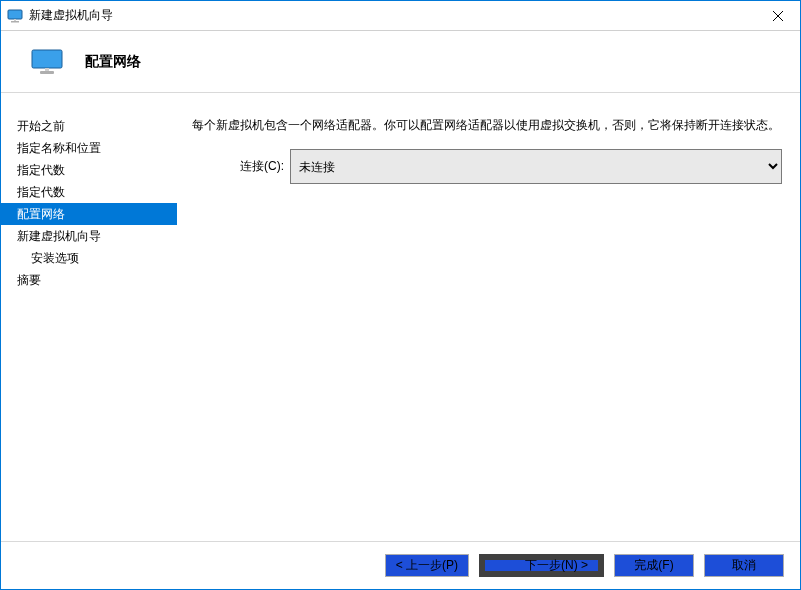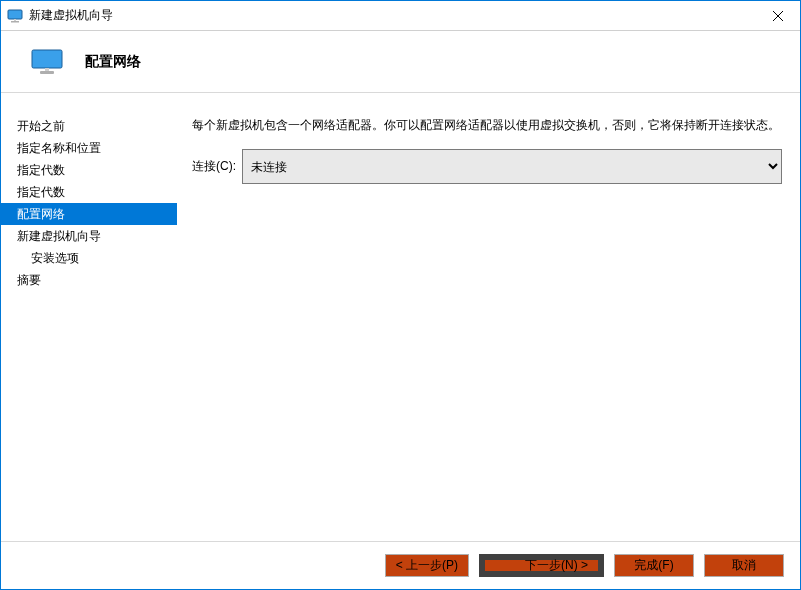--- a/index.html
+++ b/index.html
@@ -49,37 +49,37 @@
   .sidebar .item.active {
     background: #0078d7; color: #fff;
   }
 
   .main {
     flex: 1; padding: 22px 18px 0 14px; color: #000;
     display: flex; flex-direction: column;
   }
   .desc { line-height: 1.7; margin-bottom: 14px; }
   .form-row { display: flex; align-items: center; gap: 6px; }
-  .form-row label { white-space: nowrap; }
+  .form-row label { white-space: nowrap; margin-left: 48px; }
   .form-row select {
     flex: 1; height: 35px;
     border: 1px solid #7a7a7a;
     background: #e9e9e9;
     font-family: inherit; font-size: 12px;
     padding: 0 4px;
   }
 
   .footer {
     height: 48px; border-top: 1px solid #d9d9d9;
     display: flex; align-items: center; justify-content: flex-end;
     padding-right: 16px; gap: 10px;
   }
   .btn {
     min-width: 80px; height: 23px;
-    border: 1px solid #adadad; background: #c2410c;
+    border: 1px solid #adadad; background: #1d4ed8;
     font-family: inherit; font-size: 12px;
     display: inline-flex; align-items: center; justify-content: center;
     padding: 0 10px; cursor: pointer;
   }
   .btn.default { border: 6px solid #404040; padding-left: 40px; }
 
   .monitor-icon rect.screen { fill:#3aa0ea; stroke:#1b5e99; stroke-width:1; }
   .monitor-icon rect.stand { fill:#cfcfcf; }
   .monitor-icon rect.base  { fill:#aeaeae; }
 </style>

